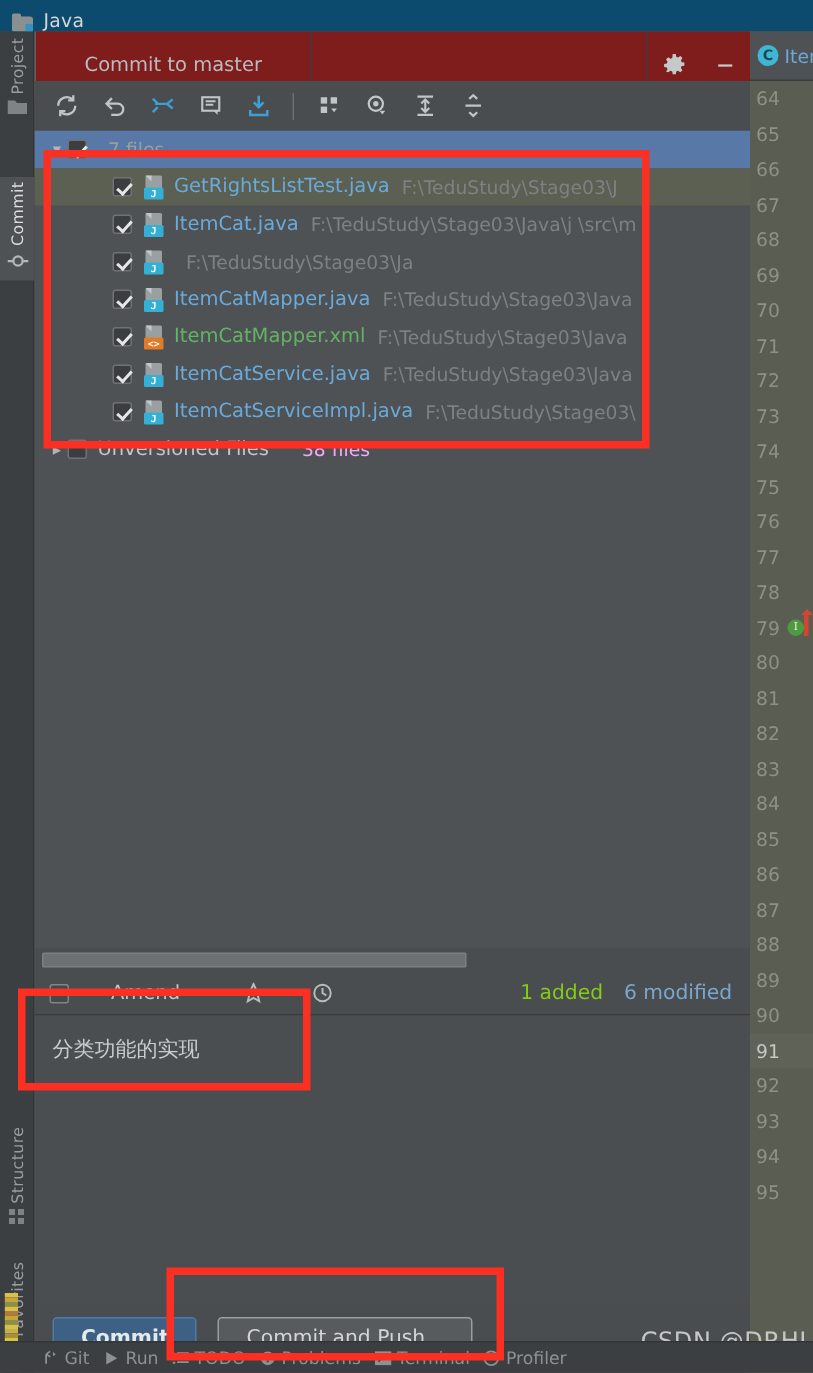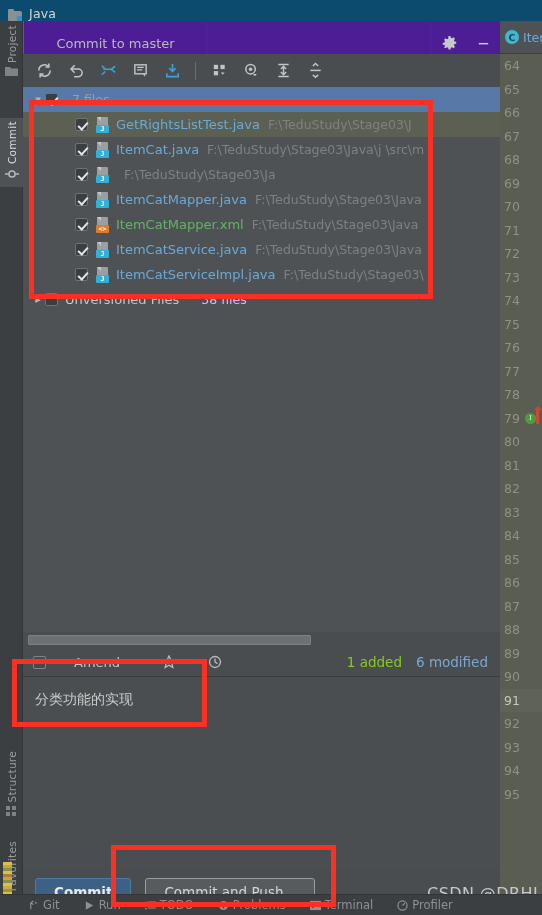--- a/index.html
+++ b/index.html
@@ -45,21 +45,21 @@
   .rail-ico { margin: 3px 0; opacity: .85; }
 
   
   .commit-panel {
     position: absolute; left: 23px; top: 21px; width: 477px; height: 873px;
     background: #4a4d4f;
   }
   
   .tabstrip {
     position: absolute; left: 0; top: 0; width: 477px; height: 46px;
-    background: #4c1d95; display: flex; align-items: stretch;
+    background: #7f1d1d; display: flex; align-items: stretch;
     border-bottom: 1px solid #383a3c;
   }
   .tab-commit {
     position: relative; width: 185px; display: flex; align-items: center;
     justify-content: center; color: #b9bcbe; font-size: 13px;
     border-left: 1px solid #5d6265; border-right: 1px solid #3a3c3e;
   }
   .tab-commit .underline {
     position: absolute; left: 7px; right: 7px; bottom: 0; height: 3px; background: #5a9bd4;
   }
@@ -219,21 +219,21 @@
   .gmark-arrow::before {
     content: ""; position: absolute; left: -2.5px; top: -3px; width: 0; height: 0;
     border-left: 4px solid transparent; border-right: 4px solid transparent;
     border-bottom: 4px solid #d4452f;
   }
 
   
   .statusbar {
     position: absolute; left: 0; top: 894px; width: 542px; height: 21px;
     background: #3c3f41; display: flex; align-items: center;
-    padding-left: 28px; gap: 24px; border-top: 1px solid #323435;
+    padding-left: 28px; gap: 9px; border-top: 1px solid #323435;
     overflow: hidden;
   }
   .sb-item { display: flex; align-items: center; gap: 4px; color: #8e9192; font-size: 11.5px; white-space: nowrap; }
 
   
   .colorstrip {
     position: absolute; left: 3px; top: 862px; width: 9px; height: 53px;
     background: #2e3032; overflow: hidden;
   }
   .colorstrip i { display: block; height: 3px; }

